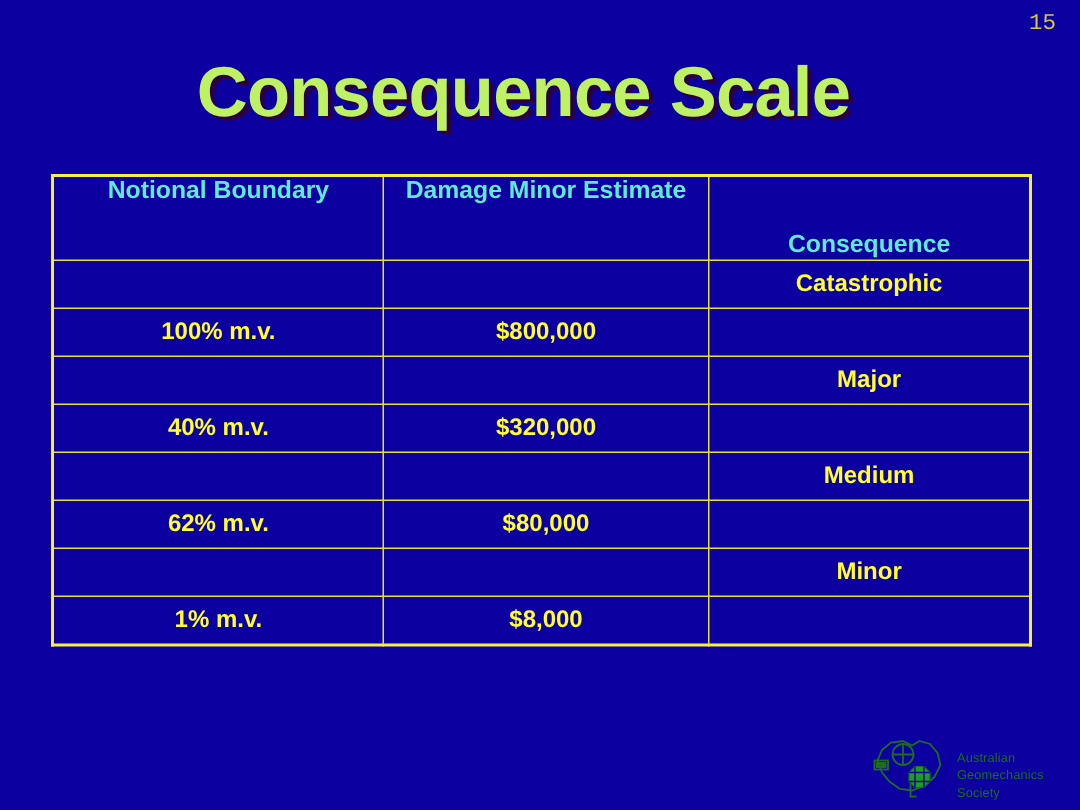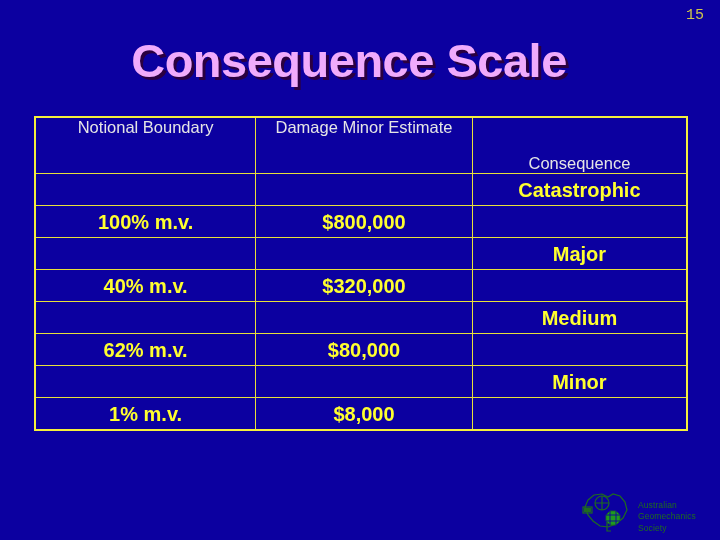--- a/index.html
+++ b/index.html
@@ -26,21 +26,21 @@
     line-height: 1;
   }
 
   
   #slide-title {
     position: absolute;
     top: 36px;
     left: 0;
     width: 698px;
     text-align: center;
-    color: #f0abfc;
+    color: #bef264;
     font-size: 47px;
     font-weight: bold;
     letter-spacing: -0.5px;
     line-height: 1.05;
     text-shadow: 3px 3px 0 #2b0040;
     white-space: nowrap;
   }
 
   
   #consequence-table {
@@ -57,38 +57,38 @@
     border: 1px solid #e8e03a;
     padding: 0;
     margin: 0;
   }
   .col-notional  { width: 220px; }
   .col-damage    { width: 216px; }
   .col-consequence { width: 214px; }
 
   thead th {
     height: 55px;
-    color: #e5e5e5;
+    color: #5eead4;
     font-size: 16.5px;
-    font-weight: normal;
+    font-weight: bold;
     text-align: center;
     vertical-align: top;
     padding-top: 6px;
     line-height: 1.18;
   }
   thead th.bottom-aligned {
     vertical-align: bottom;
     padding-top: 0;
     padding-bottom: 6px;
   }
 
   tbody td {
     height: 31px;
     color: #ffff2e;
-    font-size: 20px;
+    font-size: 16px;
     font-weight: bold;
     text-align: center;
     vertical-align: middle;
     line-height: 1;
   }
   tbody td.empty { color: transparent; }
 
   
   #ags-logo {
     position: absolute;

